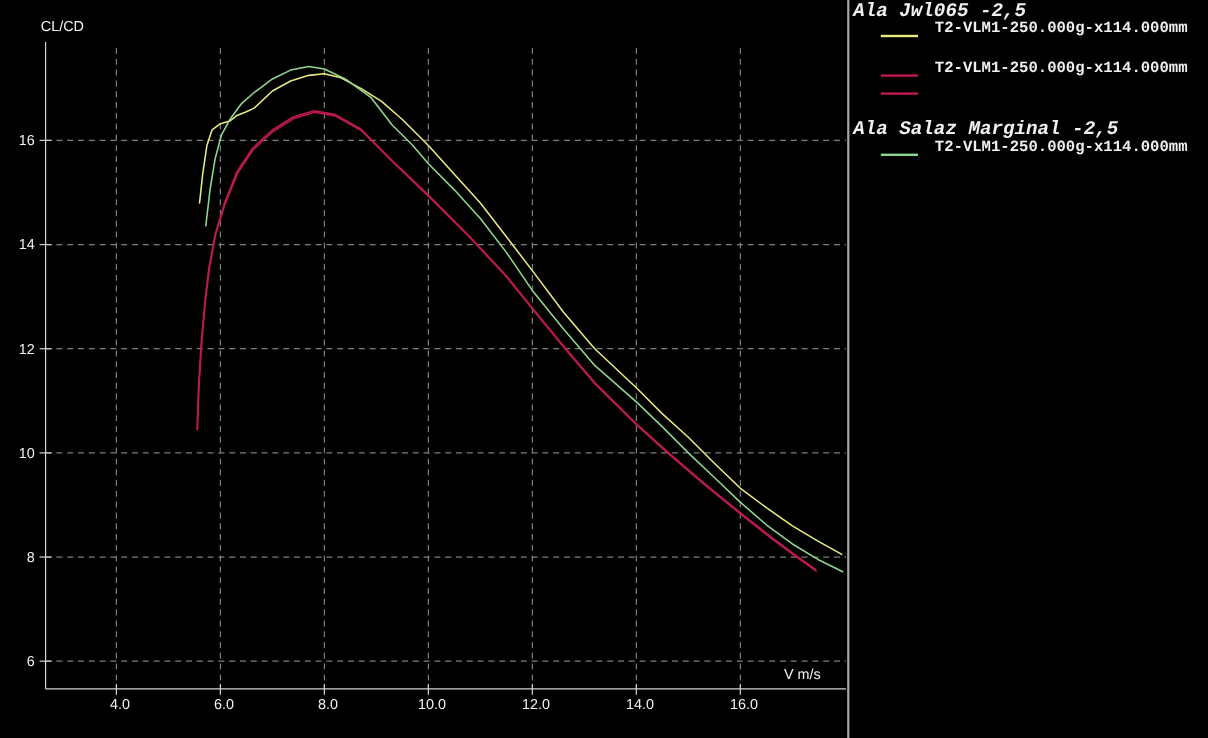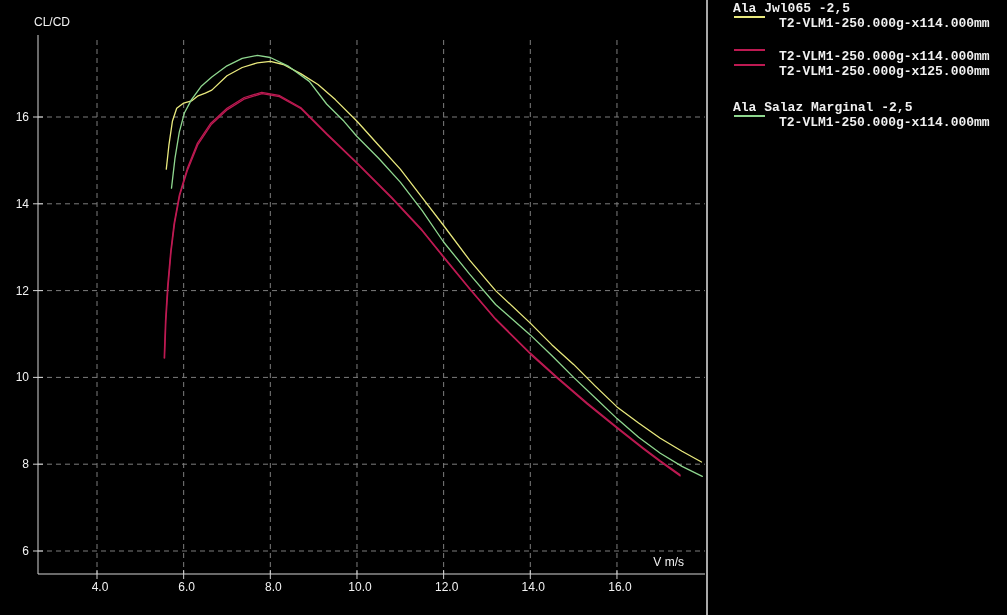--- a/index.html
+++ b/index.html
@@ -5,22 +5,22 @@
   html,body{margin:0;padding:0;background:#000;}
   #app{position:relative;width:1007px;height:615px;background:#000;overflow:hidden;
        font-family:"Liberation Sans",sans-serif;}
   #chart-wrap{position:absolute;left:0;top:0;width:706px;height:615px;}
   #divider{position:absolute;left:706px;top:0;width:2px;height:615px;background:#a8a8a8;}
   #legend{position:absolute;left:708px;top:0;width:299px;height:615px;background:#000;
           padding-top:2px;box-sizing:border-box;}
   .lg-group{margin-bottom:18px;}
   .lg-group.g3{margin-top:22px;}
   .lg-title{font-family:"Liberation Mono","DejaVu Sans Mono",monospace;font-weight:bold;
-            font-size:13px;line-height:14px;color:#f0f0f0;padding-left:25px;white-space:pre;}
-  .lg-item{display:flex;align-items:flex-start;height:15px;}
+            font-size:16px;line-height:14px;color:#f0f0f0;padding-left:3px;white-space:pre;font-style:italic;}
+  .lg-item{display:flex;align-items:flex-end;height:15px;}
   .lg-line{display:inline-block;width:31px;height:2px;margin-left:26px;flex:none;}
   .lg-label{font-family:"Liberation Mono","DejaVu Sans Mono",monospace;font-weight:bold;
             font-size:13px;color:#f0f0f0;margin-left:14px;white-space:pre;letter-spacing:0px;}
   svg text{font-family:"Liberation Sans",sans-serif;}
 </style>
 </head>
 <body>
 
 <div id="app">
 
@@ -88,21 +88,20 @@
       </div>
     </div>
 
     <div class="lg-group">
       <div class="lg-item">
         <span class="lg-line" style="background: rgb(189, 26, 82);"></span>
         <span class="lg-label">T2-VLM1-250.000g-x114.000mm</span>
       </div>
       <div class="lg-item">
         <span class="lg-line" style="background: rgb(189, 26, 82);"></span>
-        <span class="lg-label">T2-VLM1-250.000g-x125.000mm</span>
       </div>
     </div>
 
     <div class="lg-group g3">
       <div class="lg-title">Ala Salaz Marginal -2,5</div>
       <div class="lg-item">
         <span class="lg-line" style="background: rgb(143, 215, 143);"></span>
         <span class="lg-label">T2-VLM1-250.000g-x114.000mm</span>
       </div>
     </div>

